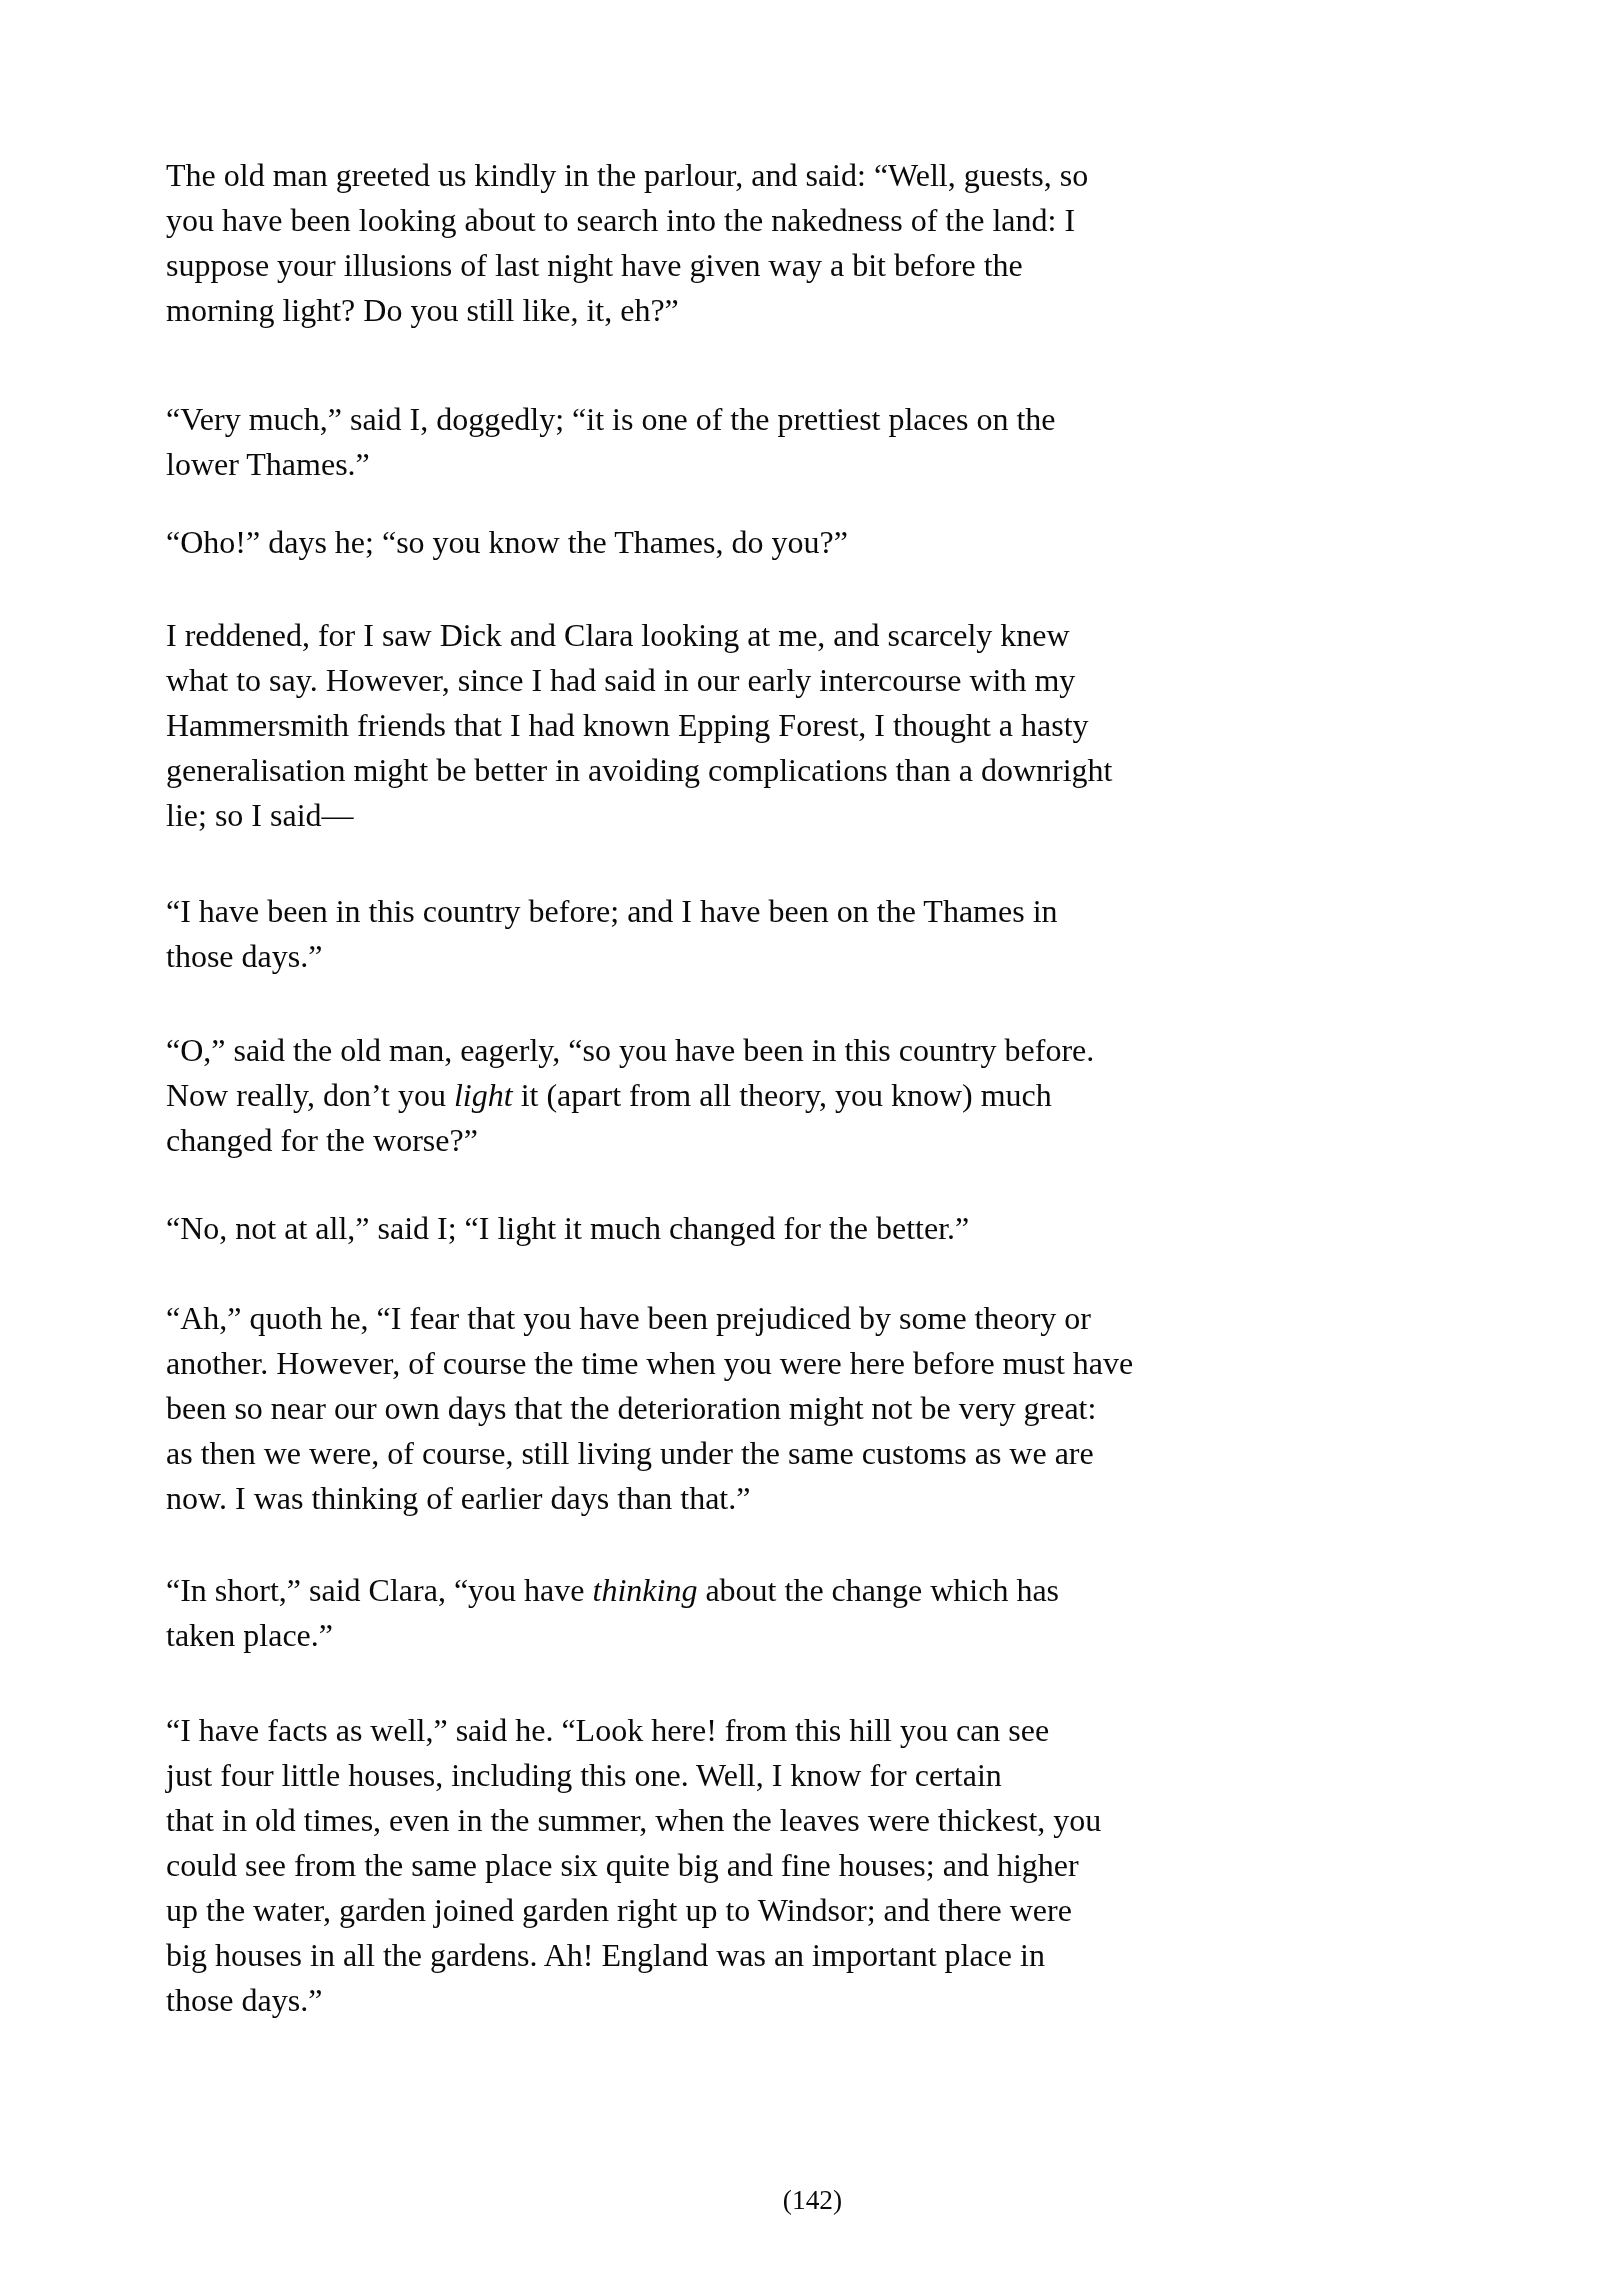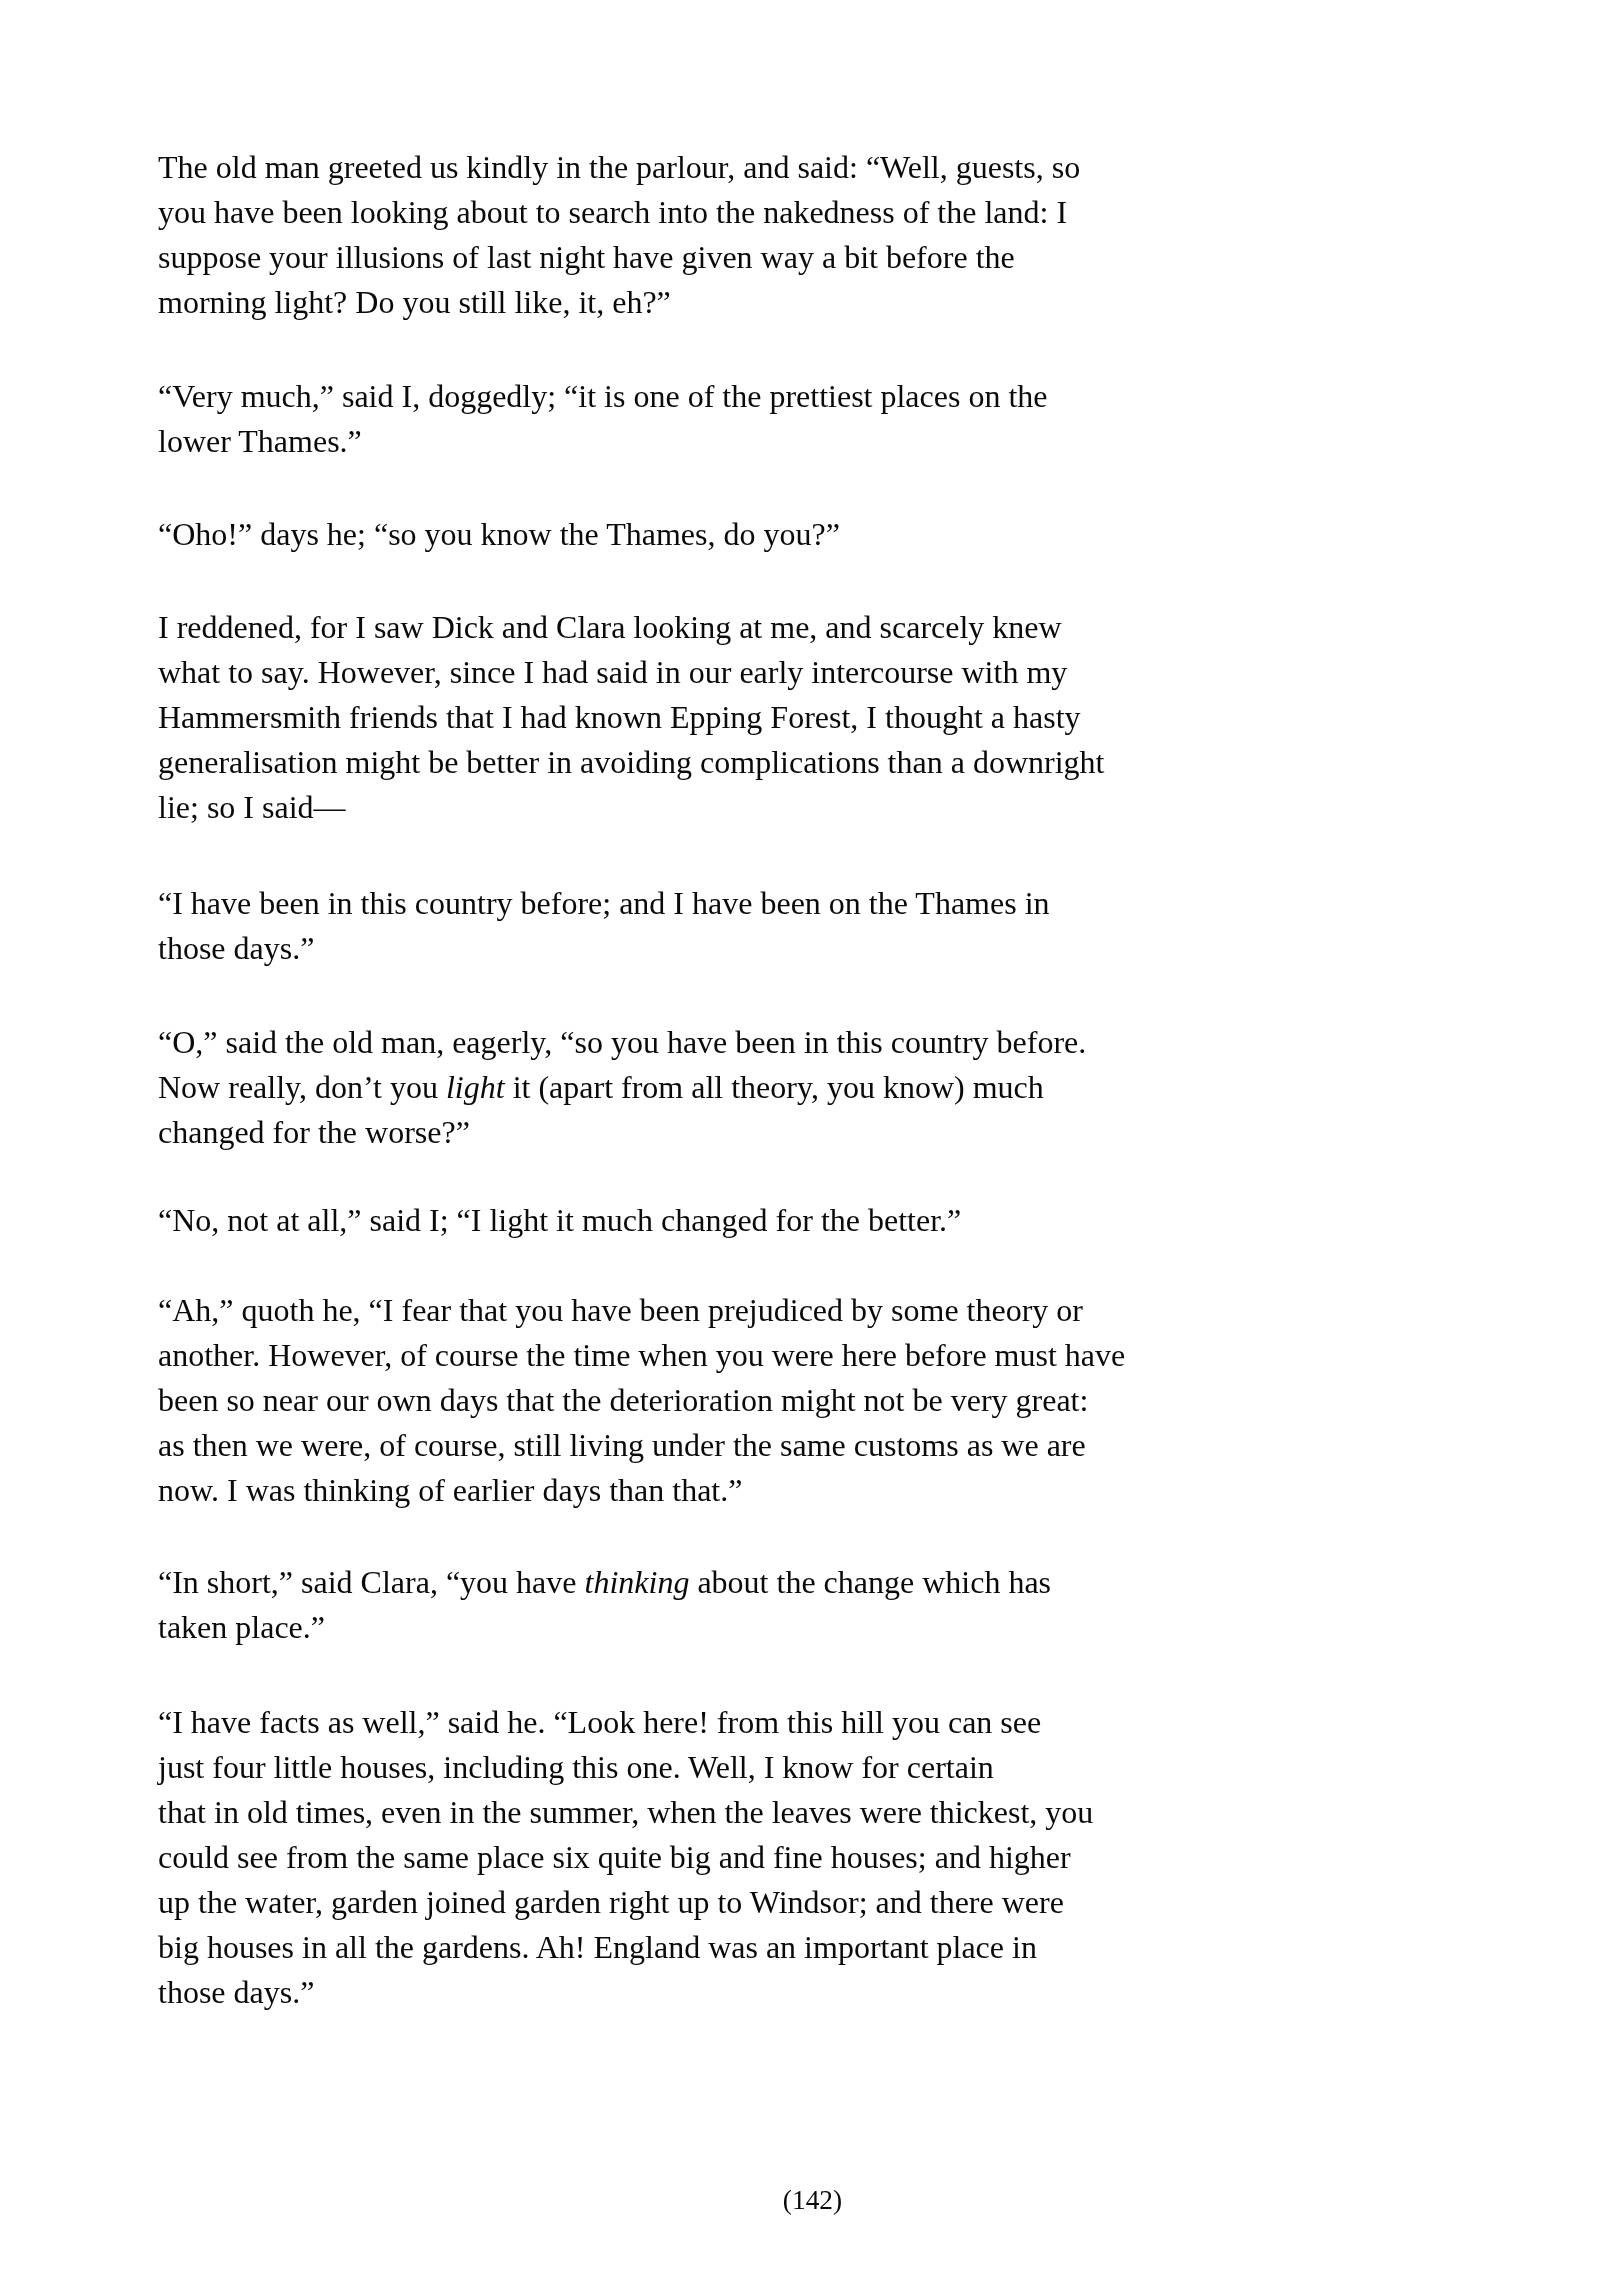--- a/index.html
+++ b/index.html
@@ -13,21 +13,21 @@
     height: 2293px;
     background: #ffffff;
     color: #000000;
     font-family: "Liberation Serif", "DejaVu Serif", serif;
     overflow: hidden;
   }
   .para {
     position: absolute;
     left: 150px;
     width: 1294px;
-    margin: 8px;
+    margin: 16px;
     font-size: 32px;
     line-height: 45px;
     letter-spacing: 0px;
     color: #0a0a0a;
   }
   .para em {
     font-style: italic;
   }
   .folio {
     position: absolute;
@@ -39,21 +39,21 @@
     line-height: 33px;
     color: #0a0a0a;
   }
 </style>
 </head>
 <body>
 
 <div class="page">
   <main>
     <p class="para" style="top:137px">The old man greeted us kindly in the parlour, and said: “Well, guests, so<br>you have been looking about to search into the nakedness of the land: I<br>suppose your illusions of last night have given way a bit before the<br>morning light? Do you still like, it, eh?”</p>
-    <p class="para" style="top:366px">“Very much,” said I, doggedly; “it is one of the prettiest places on the<br>lower Thames.”</p>
+    <p class="para" style="top:381px">“Very much,” said I, doggedly; “it is one of the prettiest places on the<br>lower Thames.”</p>
     <p class="para" style="top:504px">“Oho!” days he; “so you know the Thames, do you?”</p>
     <p class="para" style="top:597px">I reddened, for I saw Dick and Clara looking at me, and scarcely knew<br>what to say. However, since I had said in our early intercourse with my<br>Hammersmith friends that I had known Epping Forest, I thought a hasty<br>generalisation might be better in avoiding complications than a downright<br>lie; so I said—</p>
     <p class="para" style="top:873px">“I have been in this country before; and I have been on the Thames in<br>those days.”</p>
     <p class="para" style="top:1012px">“O,” said the old man, eagerly, “so you have been in this country before.<br>Now really, don’t you <em>light</em> it (apart from all theory, you know) much<br>changed for the worse?”</p>
     <p class="para" style="top:1190px">“No, not at all,” said I; “I light it much changed for the better.”</p>
     <p class="para" style="top:1280px">“Ah,” quoth he, “I fear that you have been prejudiced by some theory or<br>another. However, of course the time when you were here before must have<br>been so near our own days that the deterioration might not be very great:<br>as then we were, of course, still living under the same customs as we are<br>now. I was thinking of earlier days than that.”</p>
     <p class="para" style="top:1552px">“In short,” said Clara, “you have <em>thinking</em> about the change which has<br>taken place.”</p>
     <p class="para" style="top:1692px">“I have facts as well,” said he. “Look here! from this hill you can see<br>just four little houses, including this one. Well, I know for certain<br>that in old times, even in the summer, when the leaves were thickest, you<br>could see from the same place six quite big and fine houses; and higher<br>up the water, garden joined garden right up to Windsor; and there were<br>big houses in all the gardens. Ah! England was an important place in<br>those days.”</p>
   </main>
   <footer class="folio">(142)</footer>

